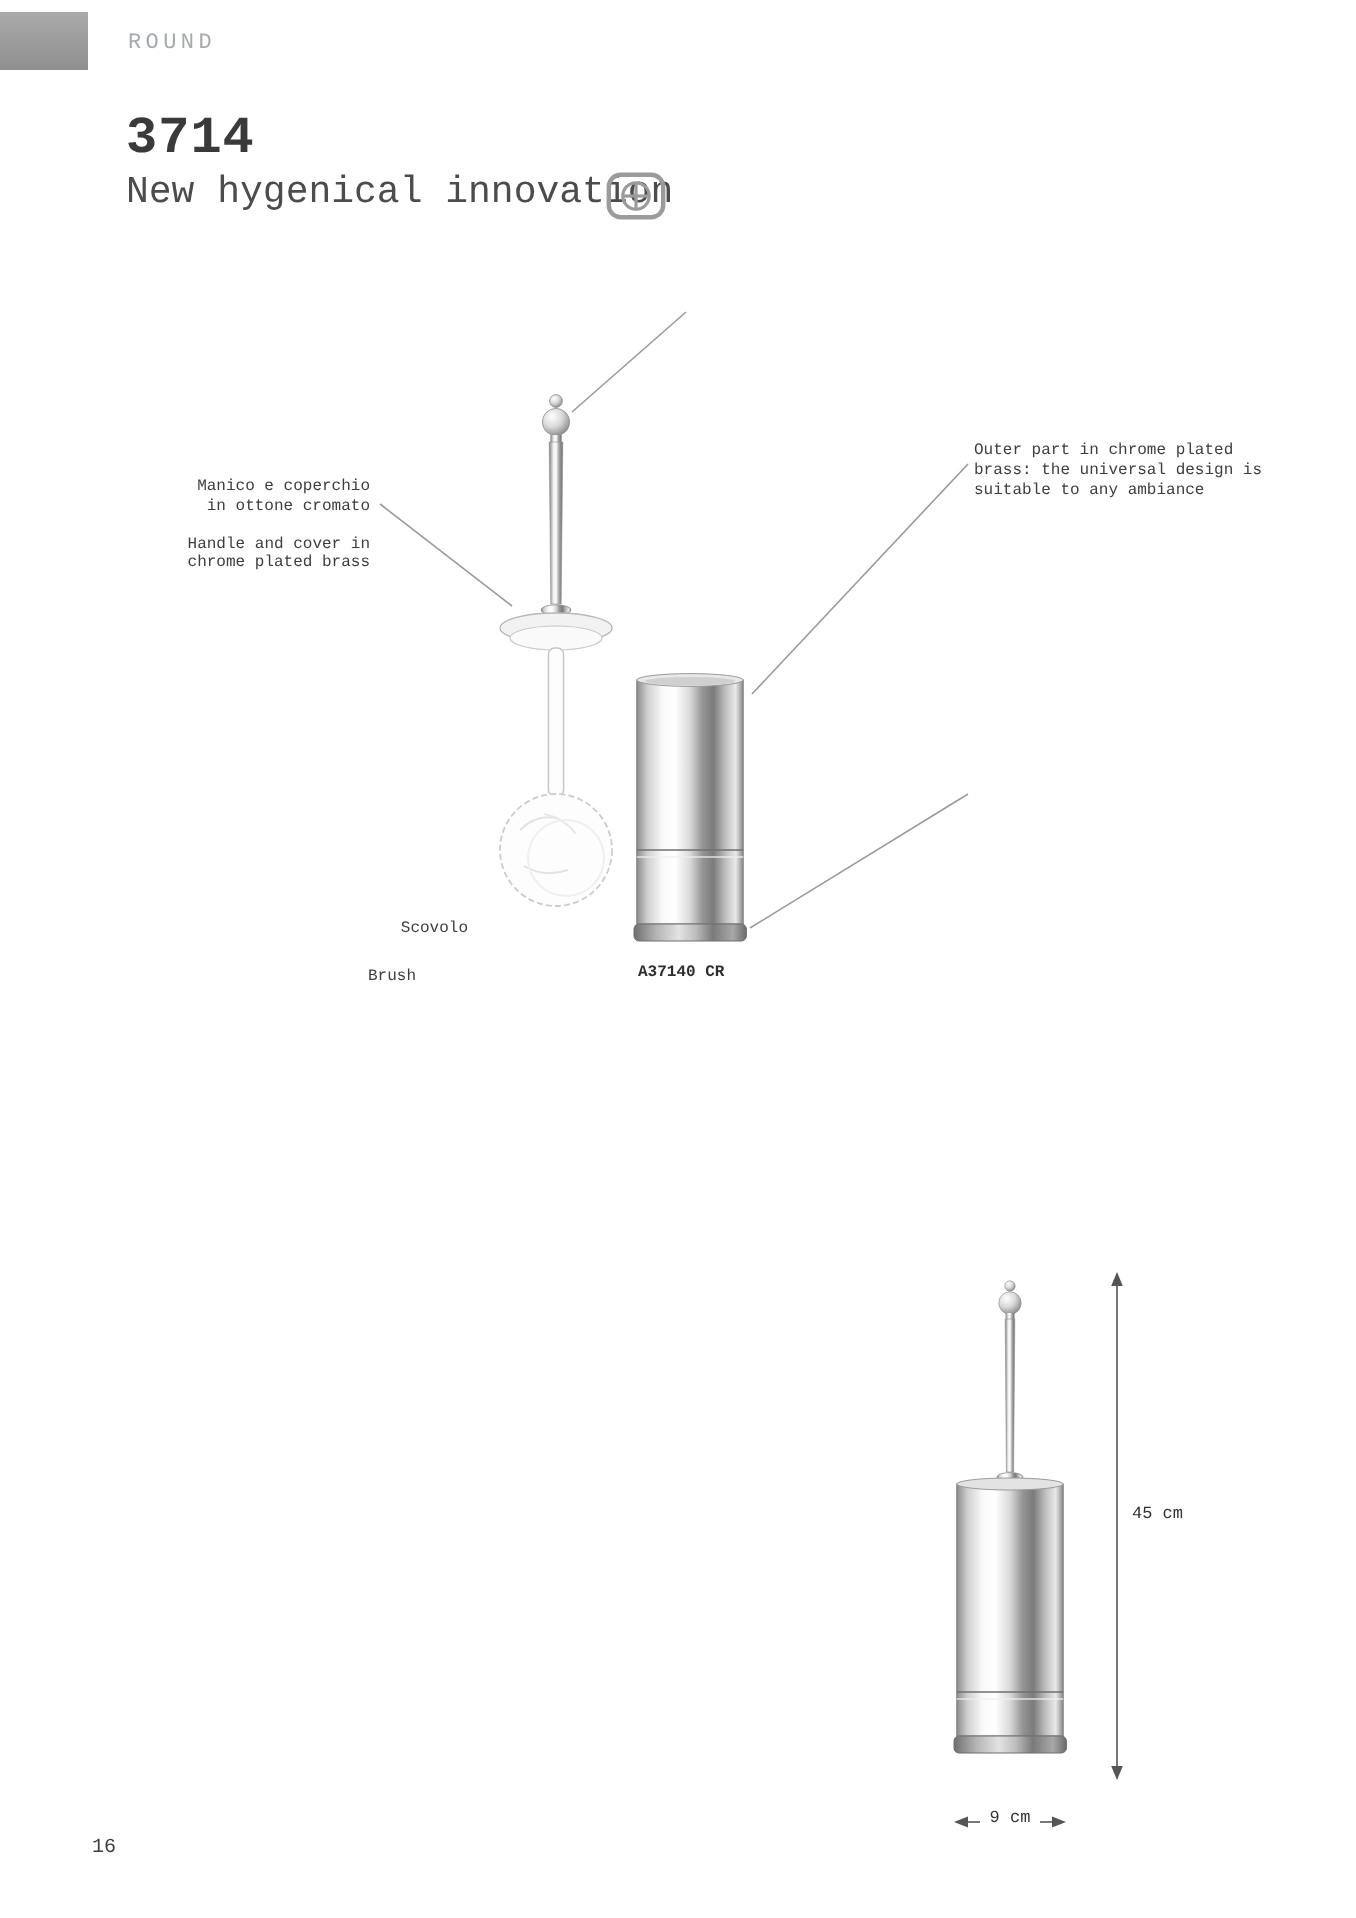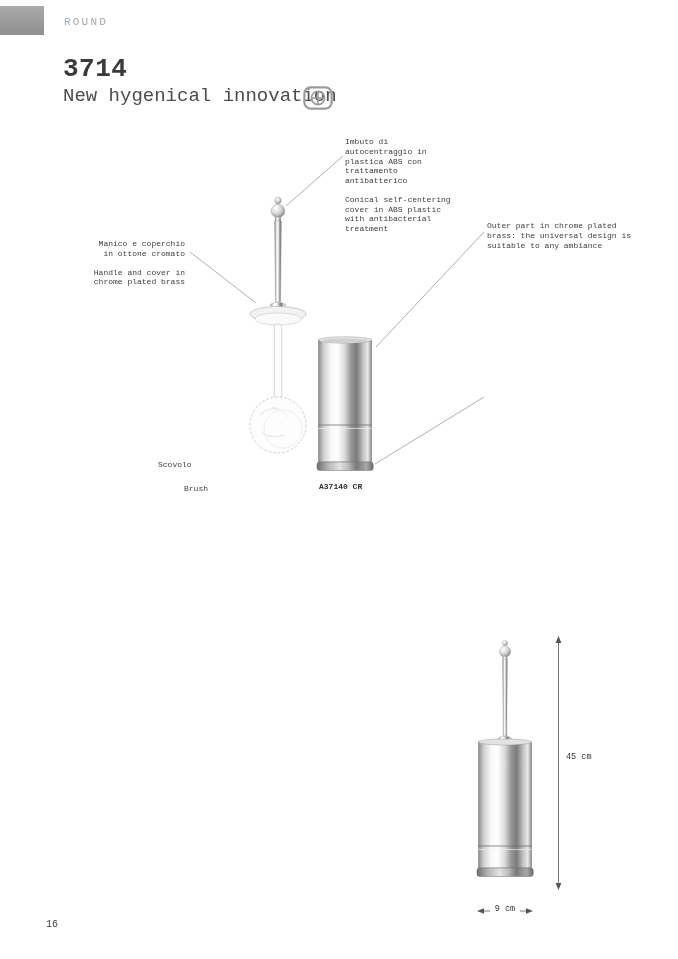--- a/index.html
+++ b/index.html
@@ -13,21 +13,21 @@
   .product-number { left:63px; top:54px; font-size:26px; font-weight:bold;
                     color:#3a3a3a; letter-spacing:0.5px; }
   .tagline { left:63px; top:85px; font-size:19px; color:#4c4c4c; }
   .brand-icon { left:303px; top:86px; width:30px; height:24px; }
   .ann { font-size:8px; line-height:1.22; color:#3e3e3e; }
   .ann p { margin:0 0 9px 0; }
   .ann-funnel { left:345px; top:137px; width:110px; }
   .ann-handle { left:88px; top:239px; width:97px; text-align:right; }
   .ann-body   { left:487px; top:221px; width:148px; }
   .ann-base   { left:487px; top:386px; width:152px; }
-  .label-scovolo { left:158px; top:460px; width:76px; text-align:left;
+  .label-scovolo { left:158px; top:460px; width:76px; text-align:right;
                    font-size:8px; color:#3e3e3e; }
   .label-brush   { left:158px; top:484px; width:76px; text-align:center;
                    font-size:8px; color:#3e3e3e; }
   .product-code { left:319px; top:482px; width:54px; 
                   font-size:8px; font-weight:bold; color:#2e2e2e; }
   .dim-height { left:566px; top:752px; font-size:8.5px; color:#333333; }
   .dim-width  { left:488px; top:904px; width:34px; text-align:center;
                 font-size:8.5px; color:#333333; }
   .page-number { left:46px; top:919px; font-size:10px; color:#3e3e3e; }
   svg.art { position:absolute; left:0; top:0; }
@@ -138,24 +138,20 @@
   <div class="abs tagline">New hygenical innovation</div>
   <span class="abs brand-icon">
     <svg width="30" height="24" viewBox="0 0 30 24">
       <rect x="1.4" y="1.4" width="27.2" height="21.2" rx="6" fill="none" stroke="#9b9b9b" stroke-width="2.2"></rect>
       <circle cx="15" cy="12" r="6.6" fill="none" stroke="#9b9b9b" stroke-width="1.6"></circle>
       <line x1="8.4" y1="12" x2="21.6" y2="12" stroke="#9b9b9b" stroke-width="1.6"></line>
       <line x1="15" y1="5.4" x2="15" y2="18.6" stroke="#9b9b9b" stroke-width="1.6"></line>
     </svg>
   </span>
 
-  <div class="abs ann ann-funnel">
-    <p>Imbuto di autocentraggio in plastica ABS con trattamento antibatterico</p>
-    <p>Conical self-centering cover in ABS plastic with antibacterial treatment</p>
-  </div>
 
   <div class="abs ann ann-handle">
     <p>Manico e coperchio in ottone cromato</p>
     <p>Handle and cover in chrome plated brass</p>
   </div>
 
   <div class="abs ann ann-body">
     <p>Outer part in chrome plated brass: the universal design is suitable to any ambiance</p>
   </div>
 

